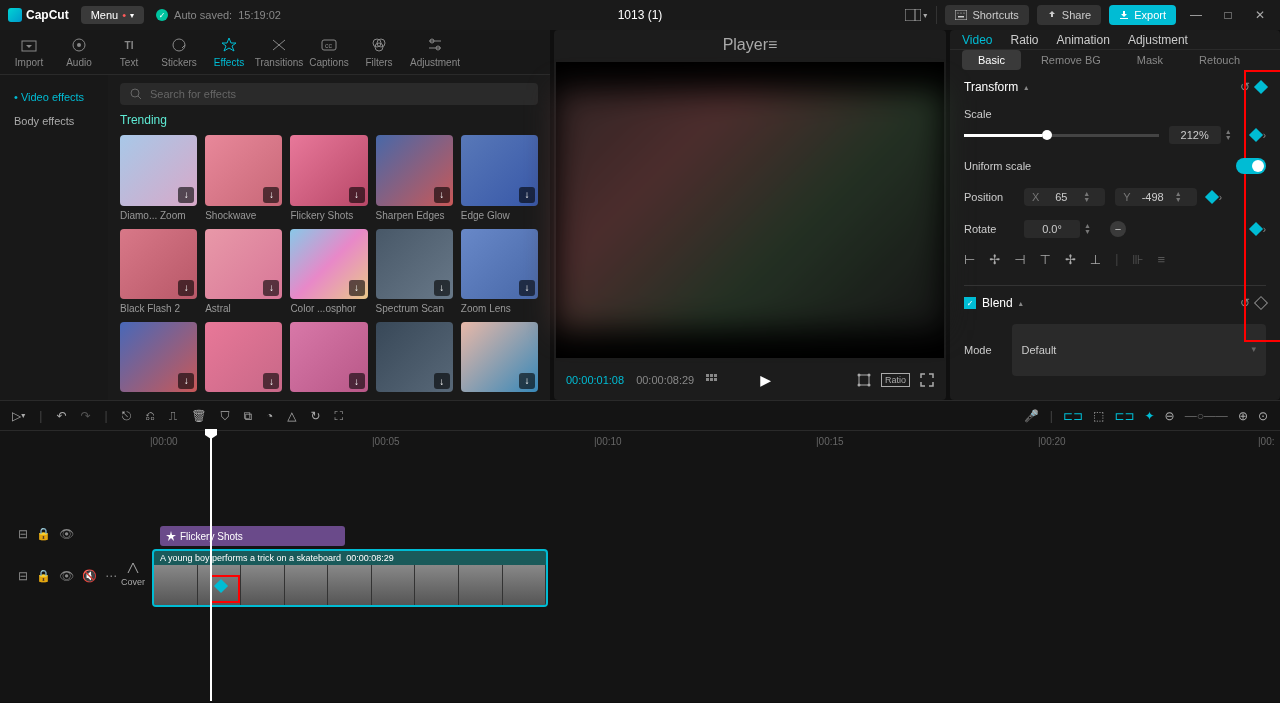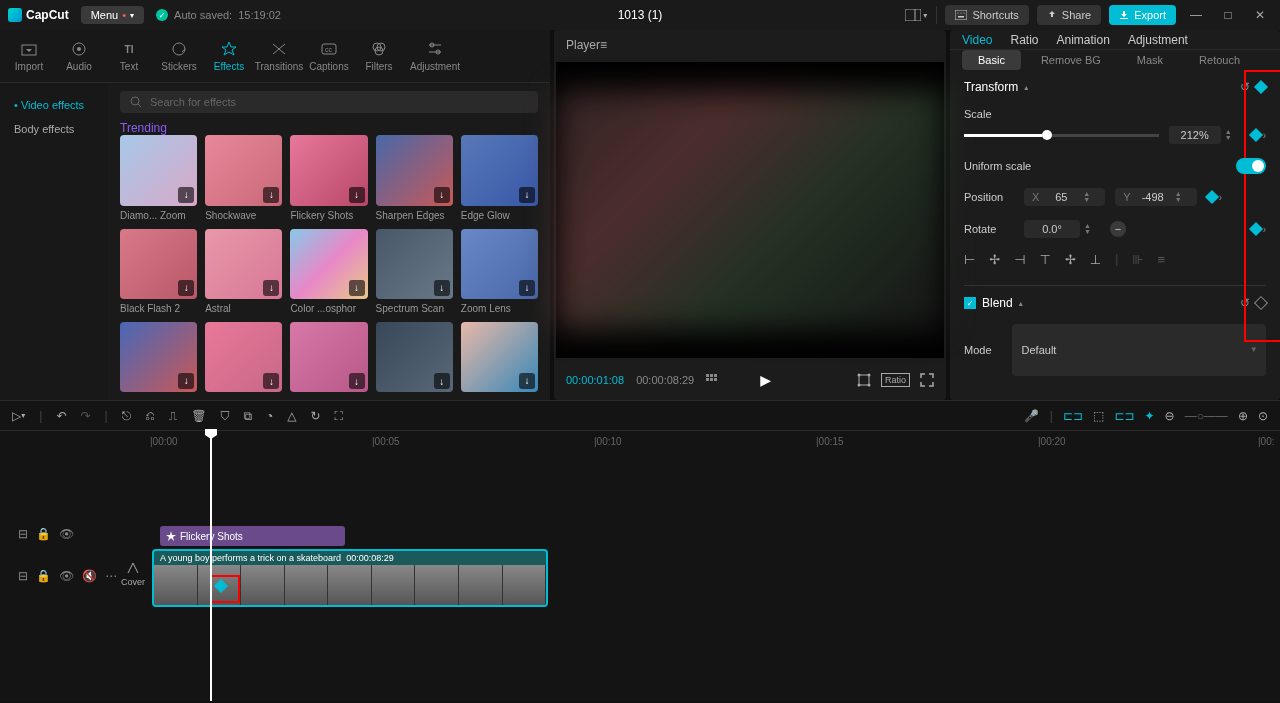--- a/index.html
+++ b/index.html
@@ -20,28 +20,28 @@
 .top-tabs { height: 60px; background: #181818; display: flex; border-bottom: 1px solid #2a2a2a; padding: 0 4px; }
 .top-tab { flex: 0 0 auto; width: 50px; display: flex; flex-direction: column; align-items: center; justify-content: center; gap: 3px; color: #888; cursor: pointer; font-size: 10px; }
 .top-tab.active { color: #00bcd4; }
 .top-tab-icon { width: 18px; height: 18px; display: flex; align-items: center; justify-content: center; }
 .left-body { flex: 1; display: flex; }
 .left-sidebar { width: 108px; background: #181818; padding: 10px 6px; }
 .side-item { padding: 6px 8px; color: #aaa; font-size: 11px; cursor: pointer; border-radius: 3px; }
 .side-item.active { color: #00bcd4; }
 .left-content { flex: 1; background: #1a1a1a; padding: 8px 12px; overflow: hidden; }
 .search-bar { background: #2a2a2a; border-radius: 4px; padding: 5px 10px; display: flex; align-items: center; gap: 8px; color: #666; font-size: 11px; margin-bottom: 8px; }
-.section-title { color: #8b5cf6; font-size: 12px; }
+.section-title { color: #5eead4; font-size: 12px; margin-bottom: 8px; }
 .effect-grid { display: grid; grid-template-columns: repeat(5, 1fr); gap: 8px; }
 .effect-item { display: flex; flex-direction: column; gap: 4px; }
 .effect-thumb { width: 100%; aspect-ratio: 1.1; border-radius: 4px; position: relative; overflow: hidden; }
 .thumb-dl { position: absolute; bottom: 3px; right: 3px; width: 16px; height: 16px; background: rgba(0,0,0,0.6); border-radius: 3px; display: flex; align-items: center; justify-content: center; color: #fff; font-size: 10px; }
 .effect-label { font-size: 10px; color: #999; white-space: nowrap; overflow: hidden; text-overflow: ellipsis; }
 .player-panel { flex: 1; background: #1c1c1c; margin: 0 4px; display: flex; flex-direction: column; border-radius: 4px; }
-.player-header { height: 30px; display: flex; align-items: center; justify-content: flex-start; padding: 0 12px; color: #aaa; font-size: 12px; }
+.player-header { height: 30px; display: flex; align-items: center; justify-content: center; padding: 0 12px; color: #aaa; font-size: 16px; }
 .player-video { flex: 1; margin: 2px; background: #000; display: flex; align-items: center; justify-content: center; position: relative; }
 .video-blur { width: 100%; height: 240px; background: linear-gradient(135deg, #3a2a2a 0%, #5a3535 30%, #2a3a2a 60%, #1a1a1a 100%); filter: blur(15px); opacity: 0.85; }
 .player-controls { height: 40px; display: flex; align-items: center; padding: 0 12px; gap: 12px; color: #888; font-size: 11px; }
 .time-current { color: #00bcd4; }
 .play-btn { color: #fff; font-size: 14px; cursor: pointer; }
 .player-right-ctrl { margin-left: auto; display: flex; gap: 10px; color: #aaa; }
 .ctrl-icon { cursor: pointer; display: flex; align-items: center; }
 .right-panel { width: 330px; background: #1c1c1c; border-radius: 4px; display: flex; flex-direction: column; }
 .right-tabs { height: 32px; display: flex; align-items: center; gap: 18px; padding: 0 12px; border-bottom: 1px solid #2a2a2a; font-size: 12px; }
 .right-tab { color: #ccc; cursor: pointer; }

